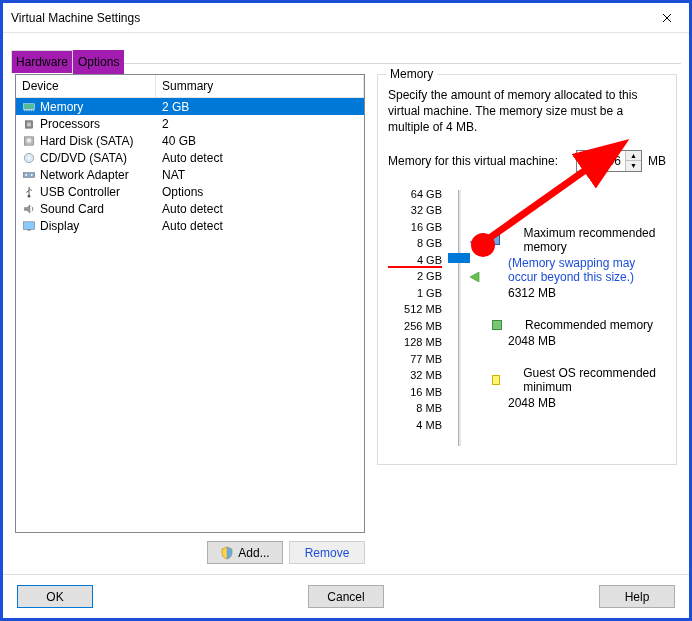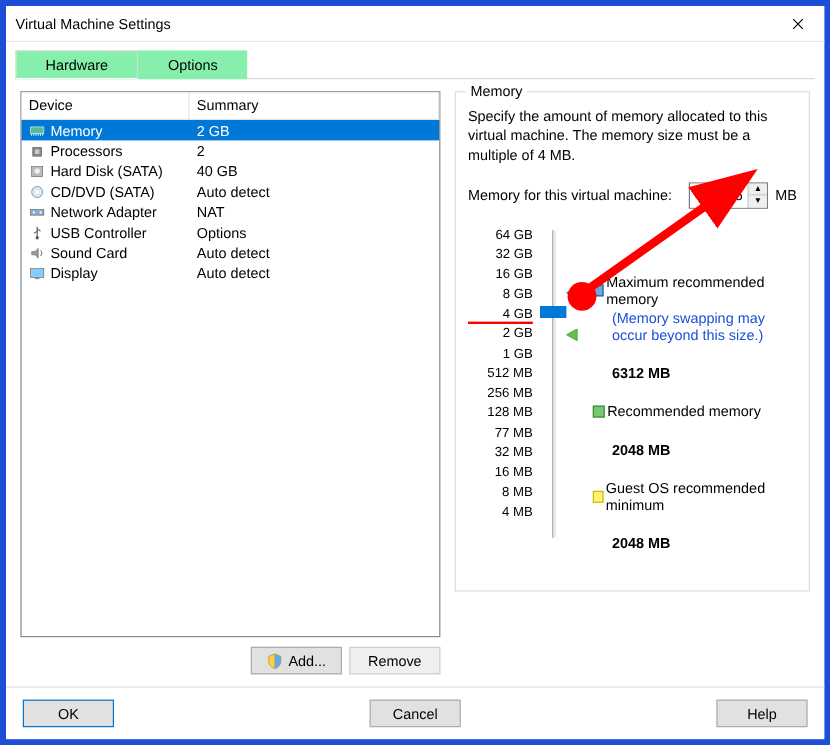--- a/index.html
+++ b/index.html
@@ -1,40 +1,40 @@
 <!DOCTYPE html>
 <html><head>
 <meta charset="utf-8">
 <style>
 * { box-sizing: border-box; font-family: 'Segoe UI', Tahoma, sans-serif; font-size: 12px; }
 body { margin: 0; background: #fff; }
-.window { width: 692px; height: 621px; border: 5px solid #1d4ed8; background: #fff; display: flex; flex-direction: column; }
+.window { width: 692px; height: 621px; border: 3px solid #1d4ed8; background: #fff; display: flex; flex-direction: column; }
 .titlebar { height: 30px; display: flex; align-items: center; padding: 0 0 0 8px; border-bottom: 1px solid #e5e5e5; }
 .titlebar .title { flex: 1; }
 .titlebar .close { width: 45px; height: 30px; display: flex; align-items: center; justify-content: center; cursor: pointer; }
 .tabs { padding: 6px 8px 0 8px; }
 .tab-strip { display: flex; border-bottom: 1px solid #d9d9d9; }
-.tab { padding: 4px 24px; border: 1px solid transparent; border-bottom: none; cursor: pointer; position: relative; top: 1px; background: #86efac; }
+.tab { padding: 4px 4px; border: 1px solid transparent; border-bottom: none; cursor: pointer; position: relative; top: 11px; background: #a21caf; }
 .tab.active { border-color: #d9d9d9; border-bottom: 1px solid #fff; }
 .tab-body { flex: 1; display: flex; padding: 10px 12px; gap: 12px; }
 .left-pane { width: 350px; display: flex; flex-direction: column; }
 .device-table { border: 1px solid #828790; flex: 1; background: #fff; }
 .dt-head { display: flex; background: #fff; }
 .dt-head .col { padding: 4px 6px; border-right: 1px solid #e5e5e5; border-bottom: 1px solid #e5e5e5; font-weight: normal; }
 .col-device { width: 140px; }
 .col-summary { flex: 1; }
 .dt-row { display: flex; align-items: center; height: 17px; }
 .dt-row.selected { background: #0078d7; color: #fff; }
 .dt-row .cell { padding: 1px 6px; overflow: hidden; white-space: nowrap; }
 .dt-row .cell-device { width: 140px; display: flex; align-items: center; gap: 4px; }
 .dt-row .cell-summary { flex: 1; }
 .dev-icon { width: 14px; height: 12px; display: inline-block; }
 .btn-row { display: flex; justify-content: flex-end; gap: 6px; padding: 8px 0 0 0; }
 button.wbtn { min-width: 76px; height: 23px; border: 1px solid #adadad; background: #e1e1e1; cursor: pointer; display: inline-flex; align-items: center; justify-content: center; gap: 4px; }
-button.wbtn:disabled { color: #000000; background: #efefef; border-color: #d0d0d0; cursor: default; }
+button.wbtn:disabled { color: #1d4ed8; background: #efefef; border-color: #d0d0d0; cursor: default; }
 button.wbtn.primary { border-color: #0078d7; }
 .right-pane { flex: 1; }
 .group { border: 1px solid #dcdcdc; padding: 8px 10px 14px 10px; position: relative; }
 .group .legend { position: absolute; top: -8px; left: 8px; background: #fff; padding: 0 4px; }
 .spec-text { margin: 4px 0 14px 0; line-height: 1.35; }
 .mem-input-row { display: flex; align-items: center; gap: 6px; margin-bottom: 14px; }
 .mem-input-row .spacer { flex: 1; }
 .spinner { display: flex; border: 1px solid #7a7a7a; height: 22px; }
 .spinner input { width: 48px; border: none; text-align: right; padding: 0 4px; outline: none; }
 .spinner .updown { width: 16px; display: flex; flex-direction: column; border-left: 1px solid #bfbfbf; }
@@ -43,27 +43,27 @@
 .mem-area { display: flex; gap: 10px; }
 .scale-col { width: 54px; text-align: right; }
 .scale-col .tick { height: 16.5px; line-height: 16.5px; font-size: 11px; color: #000; }
 .slider-col { position: relative; width: 30px; height: 264px; }
 .track { position: absolute; left: 6px; top: 4px; bottom: 4px; width: 4px; background: #e6e6e6; border-left: 1px solid #b0b0b0; border-right: 1px solid #fff; }
 .slider-thumb { position: absolute; left: -4px; width: 22px; height: 10px; background: #0078d7; }
 .marker { position: absolute; left: 18px; }
 .marker svg { display: block; }
 .info-col { flex: 1; padding-top: 40px; }
 .info-block { margin-bottom: 18px; }
-.info-head { display: flex; align-items: center; gap: 2px; margin-bottom: 2px; }
+.info-head { display: flex; align-items: center; gap: 23px; margin-bottom: 2px; }
 .sq { width: 10px; height: 10px; border: 1px solid #666; }
 .sq.blue { background: #6fa8dc; border-color: #2a5db0; }
 .sq.green { background: #7cc576; border-color: #3a8f3a; }
 .sq.yellow { background: #fff27a; border-color: #ccb800; }
 .info-sub { margin-left: 16px; color: #1d4ed8; }
-.info-val { margin-left: 16px; margin-top: 18px; font-weight: bold; }
+.info-val { margin-left: 16px; margin-top: 2px; }
 .footer { border-top: 1px solid #dfdfdf; padding: 10px 14px; display: flex; justify-content: space-between; gap: 8px; }
 .annot-arrow { position: absolute; pointer-events: none; }
 .underline-red { border-bottom: 2px solid #f00; text-align: right; }
 </style>
 </head>
 <body>
 
 <div class="window">
   <div class="titlebar">
     <span class="title">Virtual Machine Settings</span>

